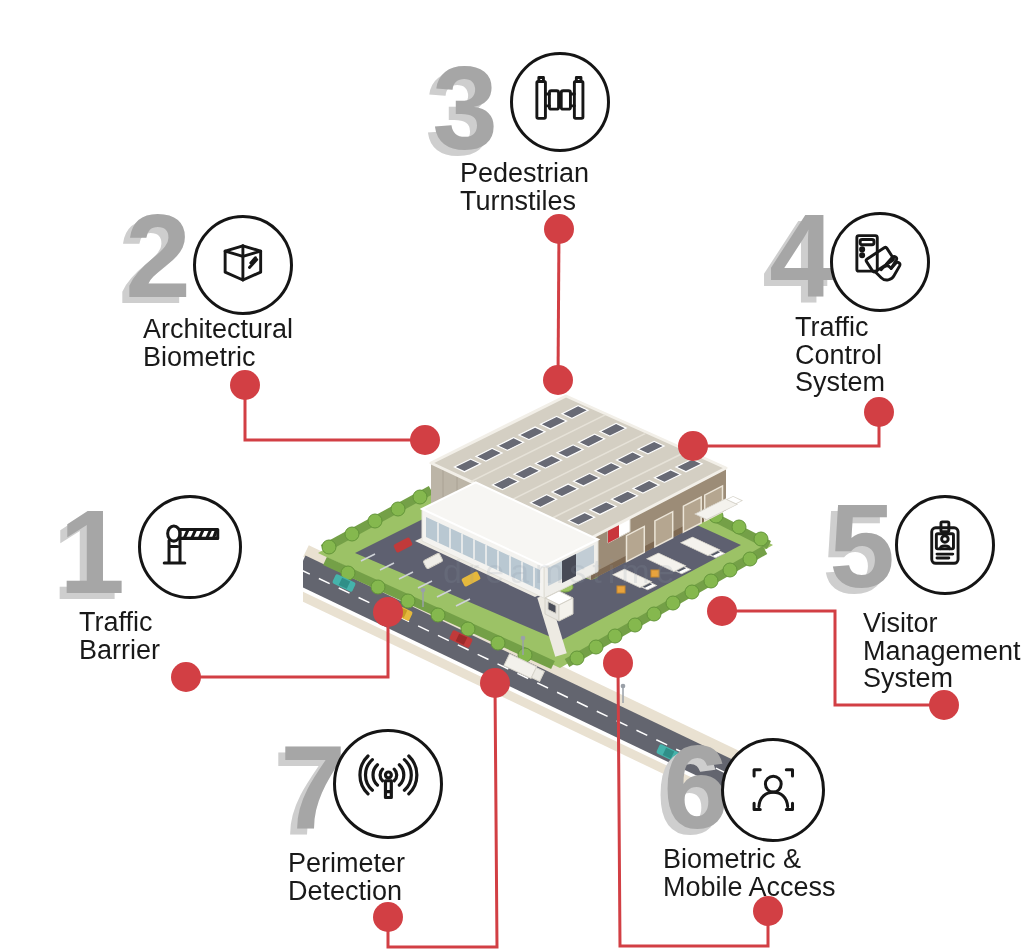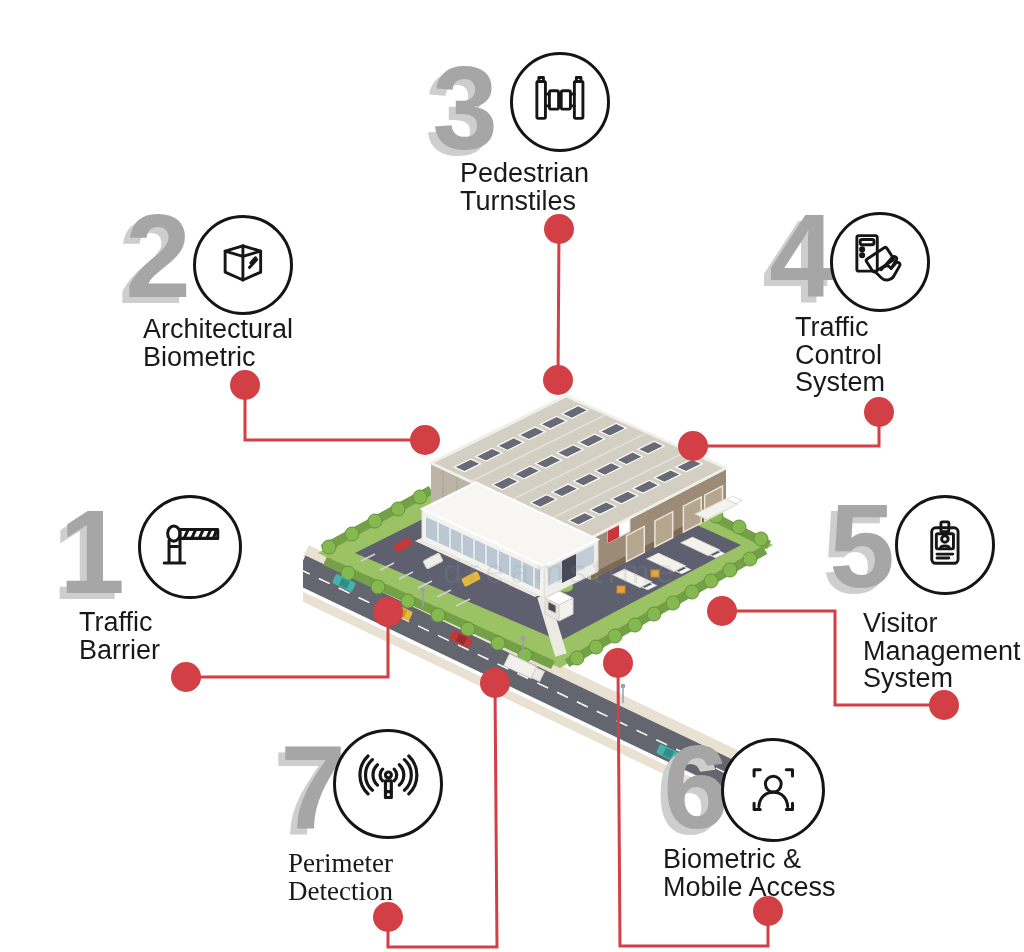--- a/index.html
+++ b/index.html
@@ -15,21 +15,21 @@
   .icon{stroke:#161616;fill:none;stroke-width:4.4;stroke-linecap:round;stroke-linejoin:round;}
   .label{position:absolute;font-size:27px;line-height:27.5px;color:#191919;text-align:left;
          white-space:pre-line;}
   
   .n1{left:10px;top:506px;width:112px;}  .c1{left:138px;top:495px;width:104px;height:104px;}  .l1{left:79px;top:609px;width:200px;}
   .n2{left:78px;top:210px;width:110px;}  .c2{left:193px;top:215px;width:100px;height:100px;}  .l2{left:143px;top:316px;width:200px;}
   .n3{left:385px;top:62px;width:110px;}  .c3{left:510px;top:52px;width:100px;height:100px;}   .l3{left:460px;top:160px;width:200px;}
   .n4{left:722px;top:210px;width:110px;} .c4{left:830px;top:212px;width:100px;height:100px;}  .l4{left:795px;top:314px;width:170px;}
   .n5{left:788px;top:500px;width:104px;} .c5{left:895px;top:495px;width:100px;height:100px;}  .l5{left:863px;top:610px;width:164px;}
   .n6{left:618px;top:741px;width:108px;} .c6{left:721px;top:738px;width:104px;height:104px;}  .l6{left:663px;top:846px;width:220px;}
-  .n7{left:235px;top:741px;width:108px;} .c7{left:333px;top:729px;width:110px;height:110px;}  .l7{left:288px;top:850px;width:200px;font-family:Liberation Serif, serif;}
+  .n7{left:235px;top:741px;width:108px;} .c7{left:333px;top:729px;width:110px;height:110px;}  .l7{left:288px;top:850px;width:200px;}
 </style>
 </head>
 <body>
 
 <div class="canvas">
 
   
   <svg class="scene" viewBox="0 0 480 420">
 
     <path d="M3 158 L453 373" stroke="#e9e1d1" stroke-width="13" fill="none"></path>

